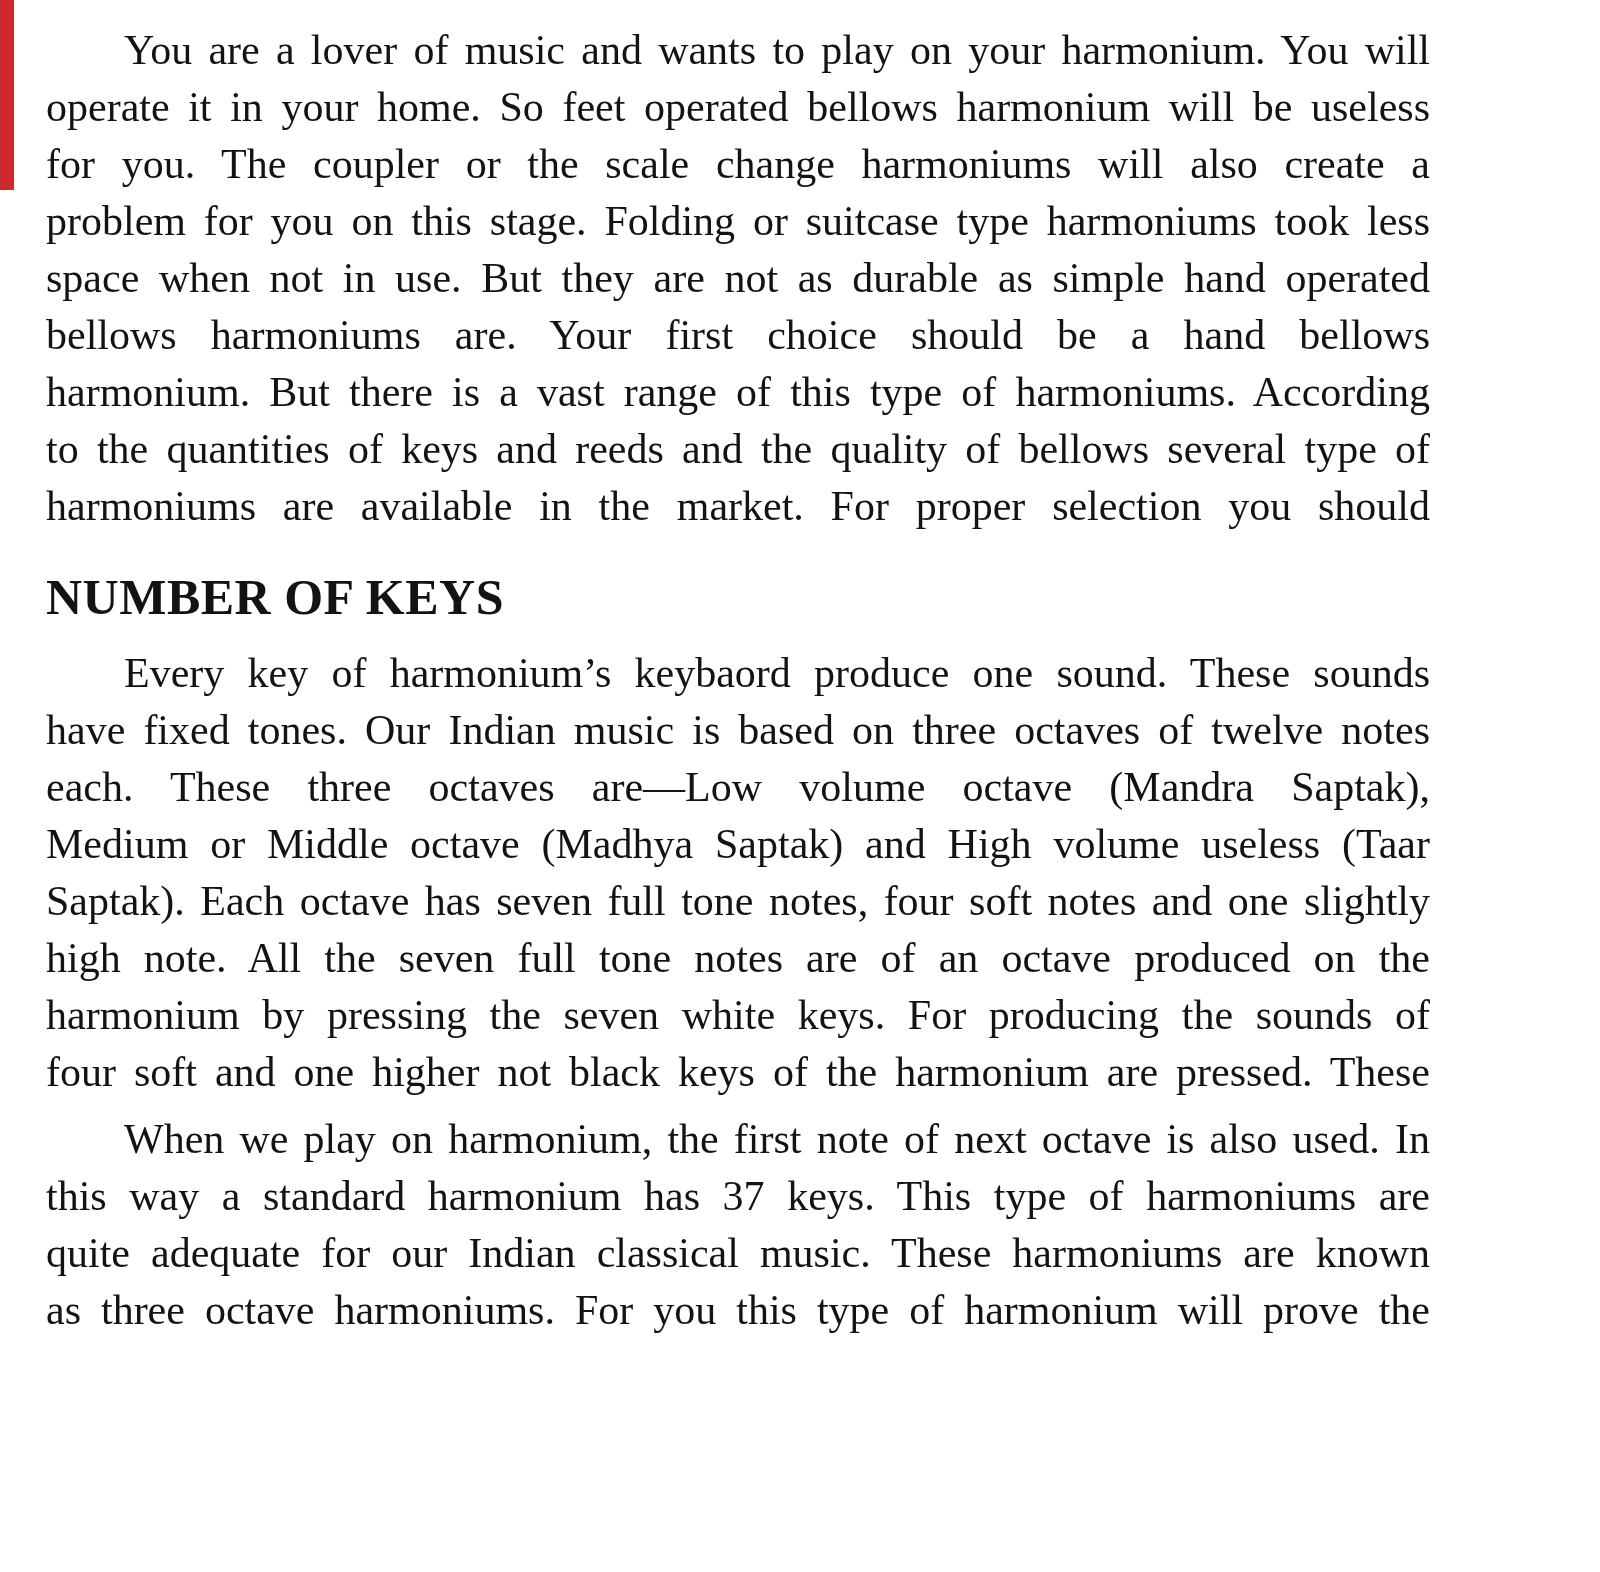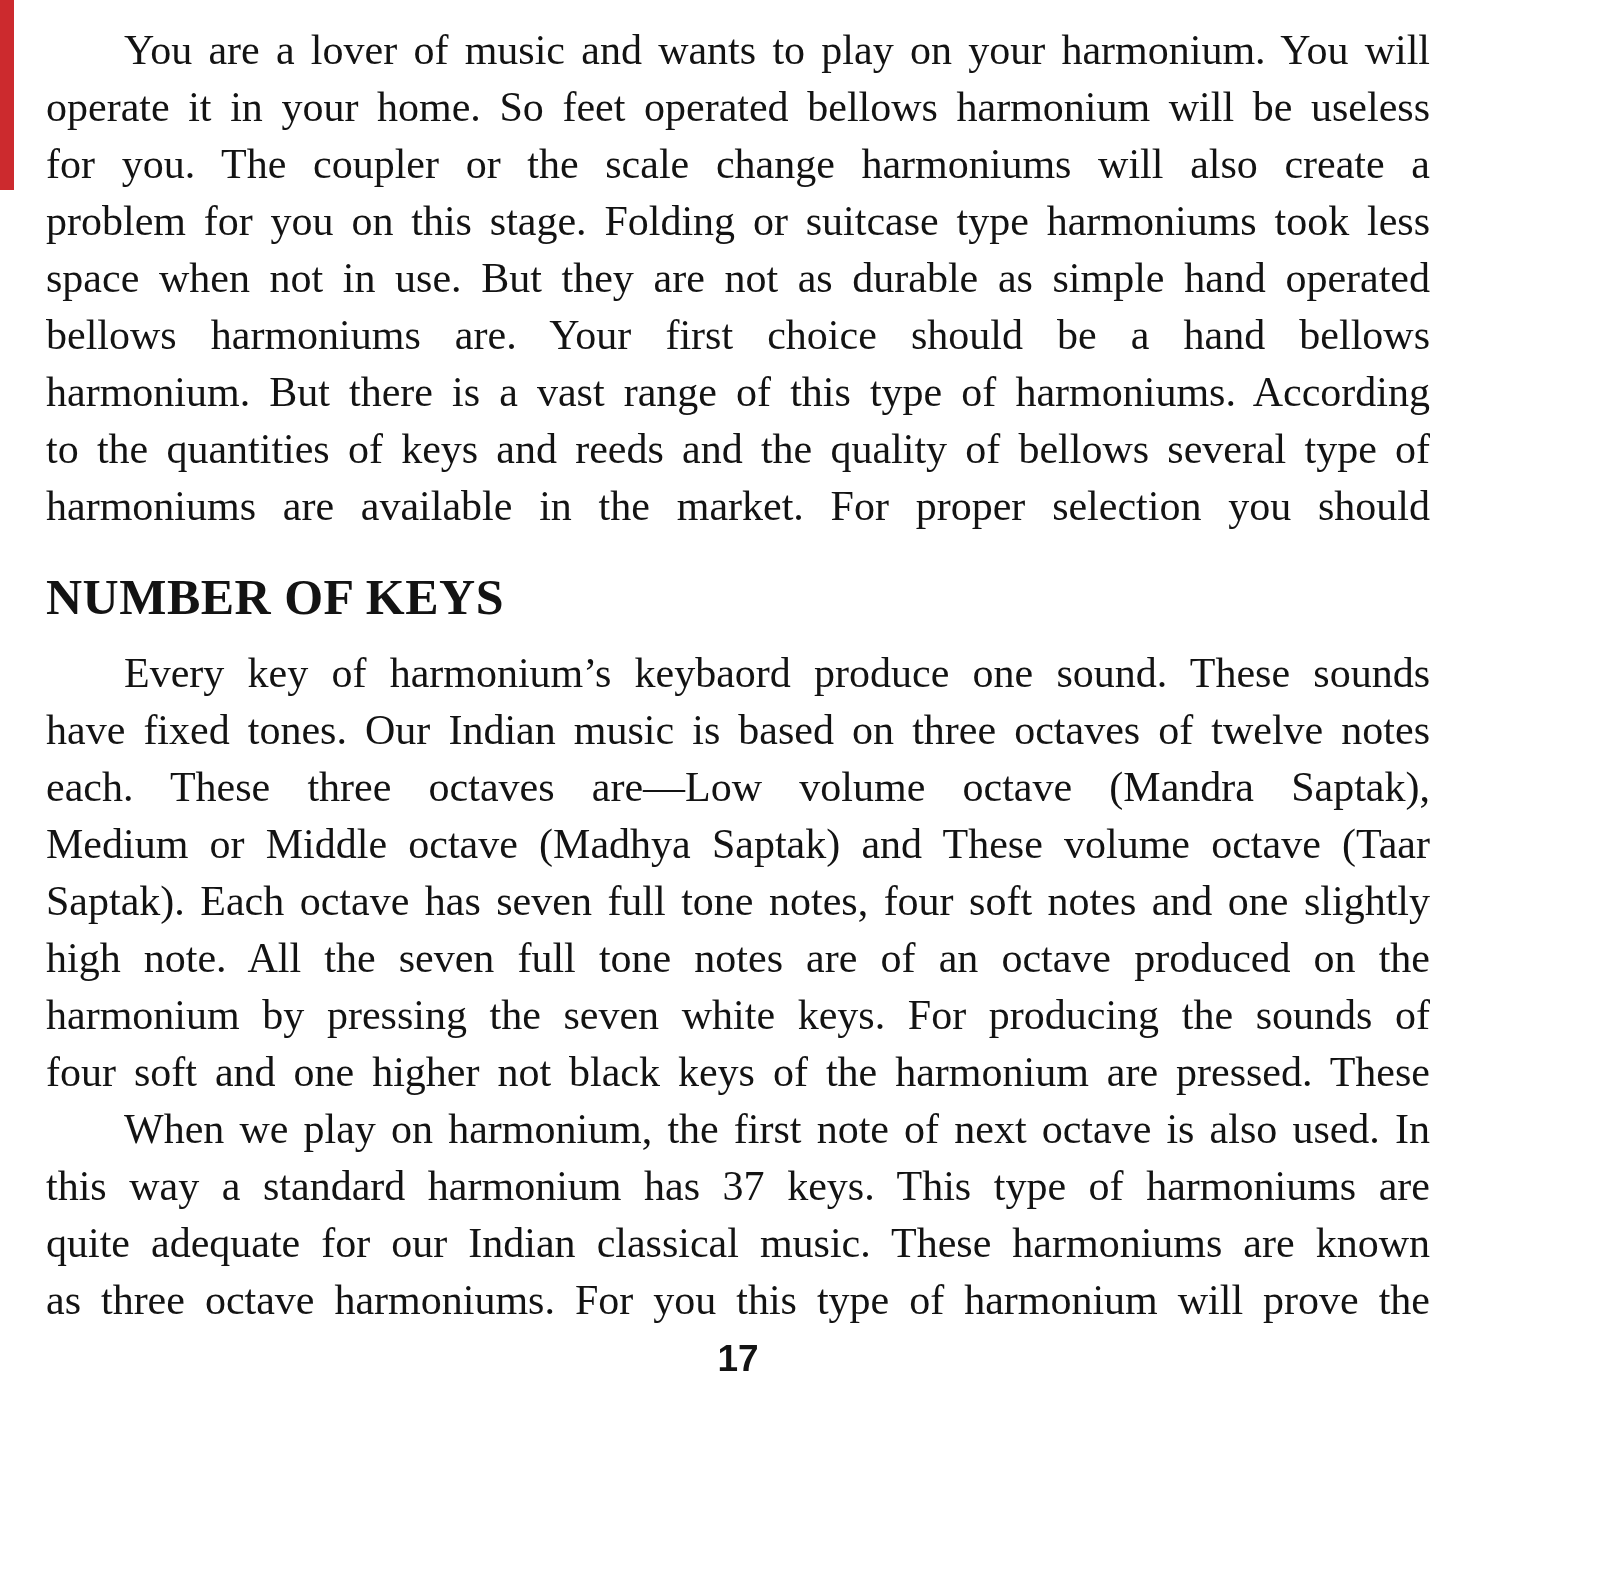--- a/index.html
+++ b/index.html
@@ -43,21 +43,21 @@
   .line.indent {
     text-indent: 78px;
   }
   .heading {
     font-size: 50px;
     line-height: 57px;
     font-weight: bold;
     margin: 34px 0 19px 0;
     letter-spacing: 0.5px;
   }
-  .para-3 { }
+  .para-3 { margin-top: 10px; }
   .page-number {
     margin-top: 8px;
     text-align: center;
     font-family: "Liberation Sans", "DejaVu Sans", sans-serif;
     font-weight: bold;
     font-size: 37px;
     line-height: 44px;
   }
 </style>
 </head>
@@ -78,29 +78,28 @@
     <div class="line">to the quantities of keys and reeds and the quality of bellows several type of</div>
     <div class="line">harmoniums are available in the market. For proper selection you should</div>
   </section>
 
   <h2 class="heading">NUMBER OF KEYS</h2>
 
   <section class="para para-2">
     <div class="line indent">Every key of harmonium’s keybaord produce one sound. These sounds</div>
     <div class="line">have fixed tones. Our Indian music is based on three octaves of twelve notes</div>
     <div class="line">each. These three octaves are—Low volume octave (Mandra Saptak),</div>
-    <div class="line">Medium or Middle octave (Madhya Saptak) and These volume octave (Taar</div>
+    <div class="line">Medium or Middle octave (Madhya Saptak) and High volume useless (Taar</div>
     <div class="line">Saptak). Each octave has seven full tone notes, four soft notes and one slightly</div>
     <div class="line">high note. All the seven full tone notes are of an octave produced on the</div>
     <div class="line">harmonium by pressing the seven white keys. For producing the sounds of</div>
     <div class="line">four soft and one higher not black keys of the harmonium are pressed. These</div>
   </section>
 
   <section class="para para-3">
     <div class="line indent">When we play on harmonium, the first note of next octave is also used. In</div>
     <div class="line">this way a standard harmonium has 37 keys. This type of harmoniums are</div>
     <div class="line">quite adequate for our Indian classical music. These harmoniums are known</div>
     <div class="line">as three octave harmoniums. For you this type of harmonium will prove the</div>
   </section>
 
-  <div class="page-number">17</div>
 
 </div>
 
 </body></html>

